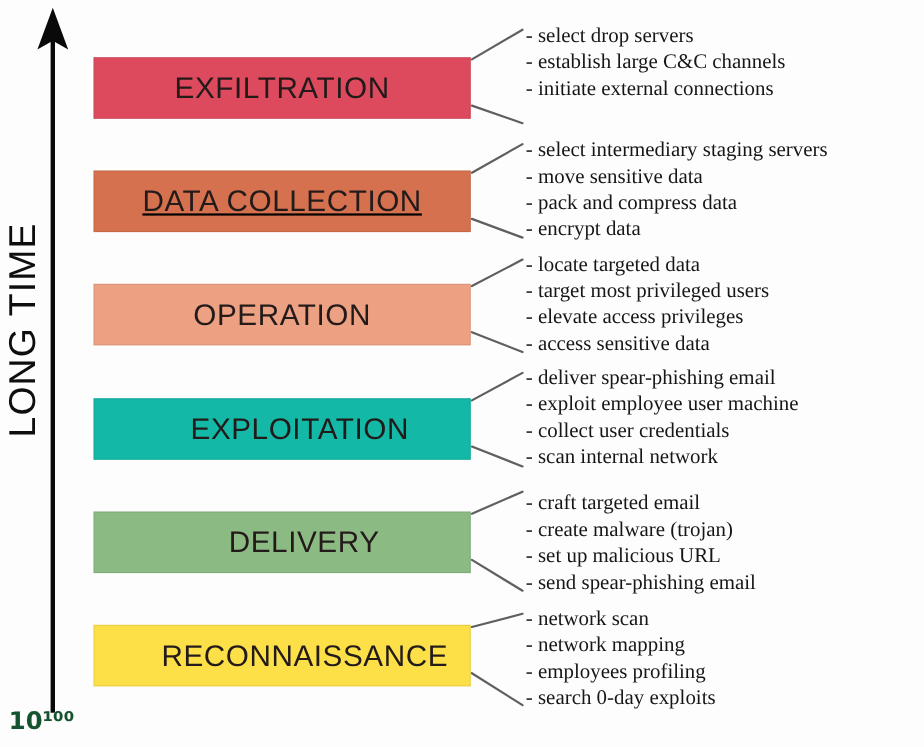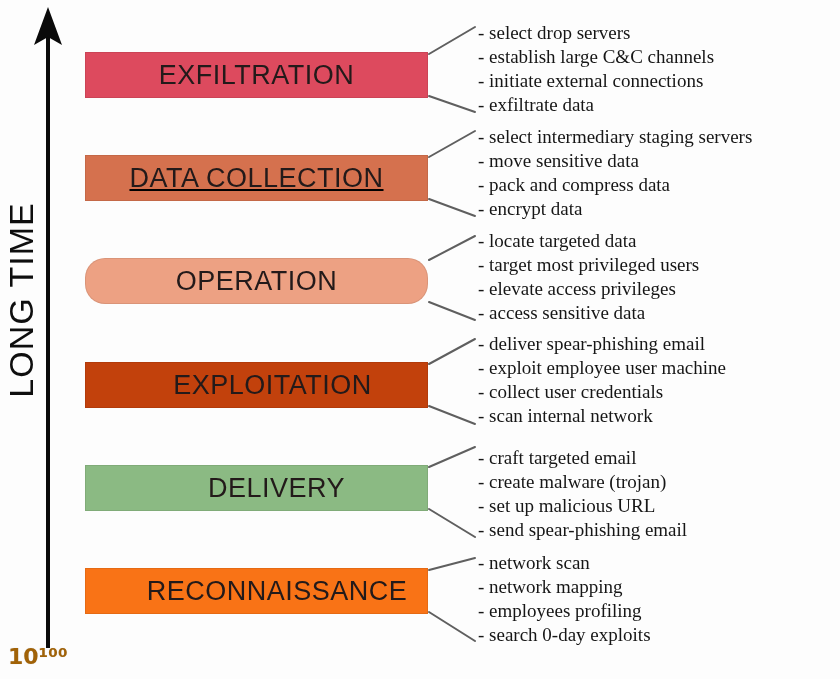--- a/index.html
+++ b/index.html
@@ -8,40 +8,40 @@
     font-family:"Liberation Sans",sans-serif;
   }
   .overlay{position:absolute;left:0;top:0;width:840px;height:679px;}
   .axis-label{
     position:absolute;left:21px;top:300px;
     transform:translate(-50%,-50%) rotate(-90deg);
     white-space:nowrap;font-size:34px;letter-spacing:1px;color:#0e0e0e;
     font-family:"Liberation Sans",sans-serif;
   }
   .stage-bar{
-    position:absolute;left:85px;width:343px;height:46px;
+    position:absolute;left:85px;width:343px;height:56px;
     display:flex;align-items:center;justify-content:center;
     border:1px solid rgba(0,0,0,0.08);box-sizing:border-box;
   }
   .stage-bar .bar-label{
     font-size:27px;color:#231a1a;letter-spacing:0.5px;
     font-family:"Liberation Sans",sans-serif;
   }
-  .bar-0{top:52px;} .bar-1{top:155px;text-decoration:underline;} .bar-2{top:258px;border-radius:20px;}
+  .bar-0{top:52px;} .bar-1{top:155px;text-decoration:underline;} .bar-2{top:258px;}
   .bar-3{top:362px;} .bar-4{top:465px;padding-left:40px;} .bar-5{top:568px;}
   .task-list{
     position:absolute;left:478px;width:360px;
     font-family:Liberation Serif, serif;font-size:19px;line-height:24px;color:#161616;
   }
   .task-list div{white-space:nowrap;}
   .list-0{top:21px;} .list-1{top:125px;} .list-2{top:229px;}
   .list-3{top:332px;} .list-4{top:446px;} .list-5{top:551px;}
   .watermark{
     position:absolute;left:8px;top:644px;display:flex;align-items:center;gap:5px;
-    color:#a16207;font-weight:bold;text-shadow:0 0 1px #d2d2d2;
+    color:#14532d;font-weight:bold;text-shadow:0 0 1px #d2d2d2;
     font-family:"DejaVu Sans",sans-serif;
   }
   .watermark .wm-logo{font-size:22px;}
   .watermark .wm-text{font-size:20px;letter-spacing:2px;}
 </style>
 </head>
 <body>
 
 <div class="canvas">
 
@@ -70,35 +70,34 @@
 
   <div class="stage-bar bar-0" style="background-color: rgb(221, 74, 94);">
     <span class="bar-label">EXFILTRATION</span>
   </div>
   <div class="stage-bar bar-1" style="background-color: rgb(213, 113, 78);">
     <span class="bar-label">DATA COLLECTION</span>
   </div>
   <div class="stage-bar bar-2" style="background-color: rgb(237, 161, 131);">
     <span class="bar-label">OPERATION</span>
   </div>
-  <div class="stage-bar bar-3" style="background-color: #c2410c; padding-left: 32px;">
+  <div class="stage-bar bar-3" style="background-color: #14b8a6; padding-left: 32px;">
     <span class="bar-label">EXPLOITATION</span>
   </div>
   <div class="stage-bar bar-4" style="background-color: rgb(139, 186, 131);">
     <span class="bar-label">DELIVERY</span>
   </div>
-  <div class="stage-bar bar-5" style="background-color: #f97316; padding-left: 41px;">
+  <div class="stage-bar bar-5" style="background-color: #fde047; padding-left: 41px;">
     <span class="bar-label">RECONNAISSANCE</span>
   </div>
 
   <div class="task-list list-0">
     <div>- select drop servers</div>
     <div>- establish large C&amp;C channels</div>
     <div>- initiate external connections</div>
-    <div>- exfiltrate data</div>
   </div>
   <div class="task-list list-1">
     <div>- select intermediary staging servers</div>
     <div>- move sensitive data</div>
     <div>- pack and compress data</div>
     <div>- encrypt data</div>
   </div>
   <div class="task-list list-2">
     <div>- locate targeted data</div>
     <div>- target most privileged users</div>

